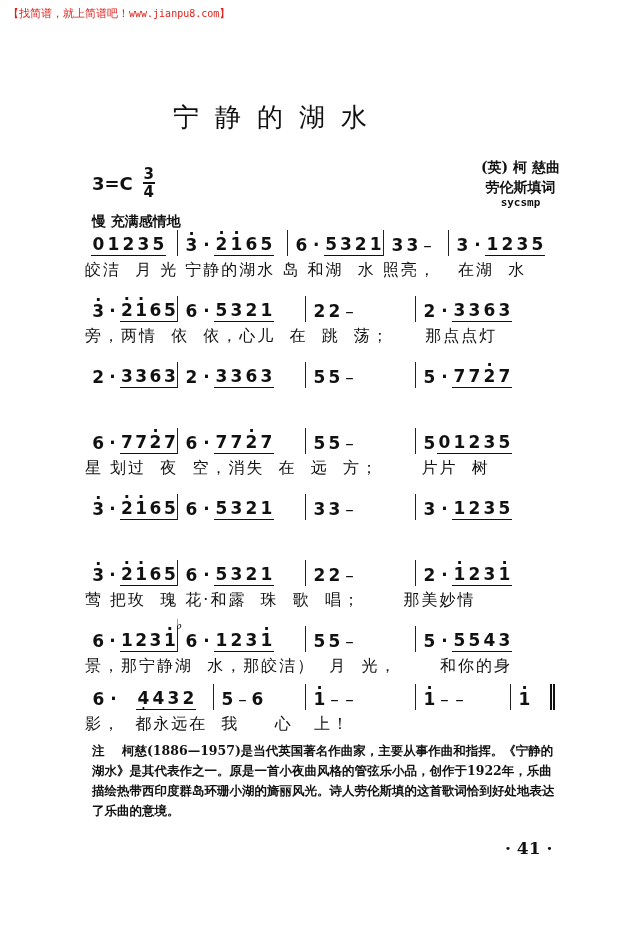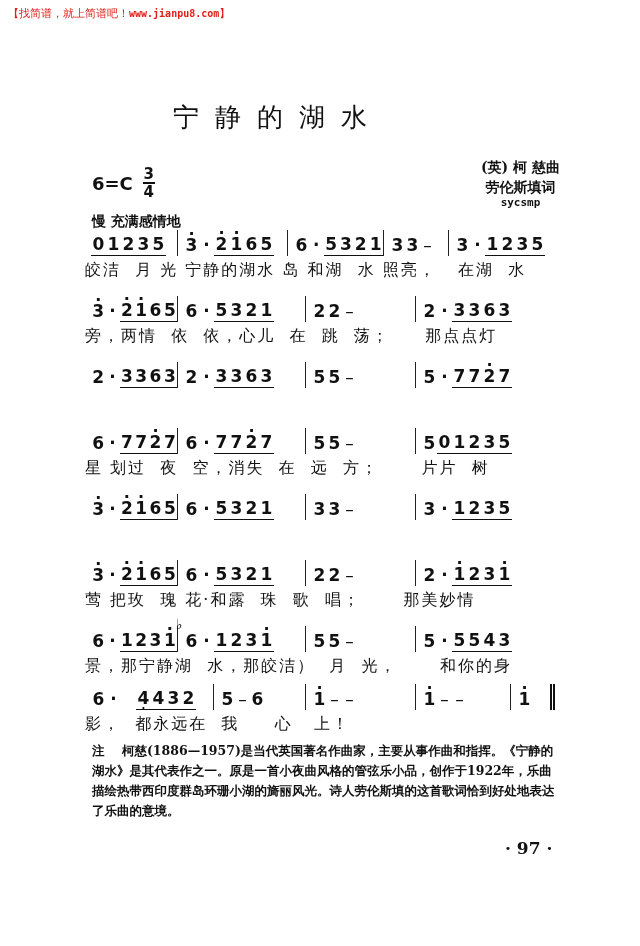--- a/index.html
+++ b/index.html
@@ -1,21 +1,21 @@
 <!DOCTYPE html>
 <html><head>
 <meta charset="utf-8">
 <style>
   html, body { margin: 0; padding: 0; }
   body {
     width: 640px; height: 946px; background: #ffffff; position: relative; overflow: hidden;
     font-family: "DejaVu Sans", "Liberation Sans", sans-serif; color: #111;
   }
   .watermark { position: absolute; left: 8px; top: 6px; font-size: 11px; color: #e0201a; white-space: nowrap; }
-  .watermark .url { font-family: "DejaVu Sans Mono", monospace; font-size: 10px; font-weight: bold; }
+  .watermark .url { font-family: "DejaVu Sans Mono", monospace; font-size: 10px; }
   .title { position: absolute; left: 0; width: 540px; top: 100px; text-align: center; font-family: "DejaVu Serif", serif; font-size: 26px; letter-spacing: 16px; text-indent: 16px; }
   .key { position: absolute; left: 92px; top: 167px; font-size: 18px; font-weight: bold; display: flex; align-items: center; gap: 10px; }
   .meter { display: inline-flex; flex-direction: column; align-items: center; font-size: 15px; line-height: 14px; font-weight: bold; }
   .meter .bar { width: 12px; border-top: 2px solid #111; margin: 1px 0; }
   .credits { position: absolute; right: 80px; top: 157px; text-align: center; font-family: "DejaVu Serif", serif; font-size: 14px; line-height: 20px; font-weight: bold; }
   .credits .sig { font-family: "DejaVu Sans Mono", monospace; font-size: 11px; line-height: 12px; font-weight: bold; }
   .tempo { position: absolute; left: 92px; top: 213px; font-size: 14px; font-weight: bold; }
 
   .score-line { position: absolute; left: 85px; width: 490px; height: 65px; }
   .notes { position: absolute; top: 14px; left: 0; height: 26px; width: 490px; display: flex; }
@@ -36,21 +36,21 @@
 </head>
 <body>
 
 <div class="watermark" style="color: rgb(224, 32, 26);">
   <span>【找简谱，就上简谱吧！</span><span class="url">www.jianpu8.com</span><span>】</span>
 </div>
 
 <div class="title">宁静的湖水</div>
 
 <div class="key">
-  <span>6=C</span>
+  <span>3=C</span>
   <span class="meter">
     <span>3</span>
     <span class="bar"></span>
     <span>4</span>
   </span>
 </div>
 
 <div class="credits">
   <div>(英) 柯    慈曲</div>
   <div>劳伦斯填词</div>
@@ -335,13 +335,13 @@
         </div>
       </div>
       <div class="lyrics">影，  都永远在  我     心   上！</div>
     </div>
   </div>
 
 <div class="note-text">
   <span>注</span>&nbsp;&nbsp;&nbsp;&nbsp;<span>柯慈(1886—1957)是当代英国著名作曲家，主要从事作曲和指挥。《宁静的湖水》是其代表作之一。原是一首小夜曲风格的管弦乐小品，创作于1922年，乐曲描绘热带西印度群岛环珊小湖的旖丽风光。诗人劳伦斯填的这首歌词恰到好处地表达了乐曲的意境。</span>
 </div>
 
-<div class="page-num">· 97 ·</div>
+<div class="page-num">· 41 ·</div>
 
 </body></html>

